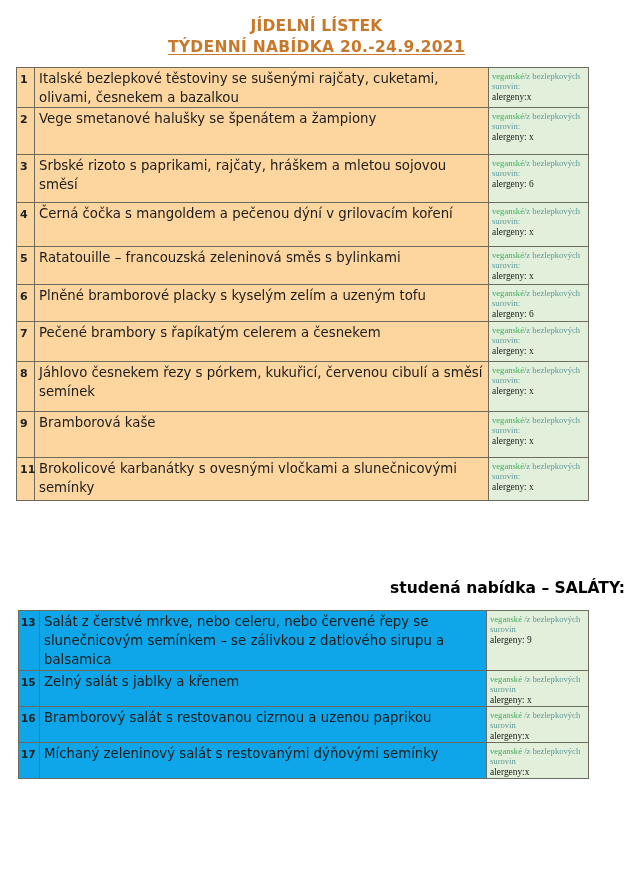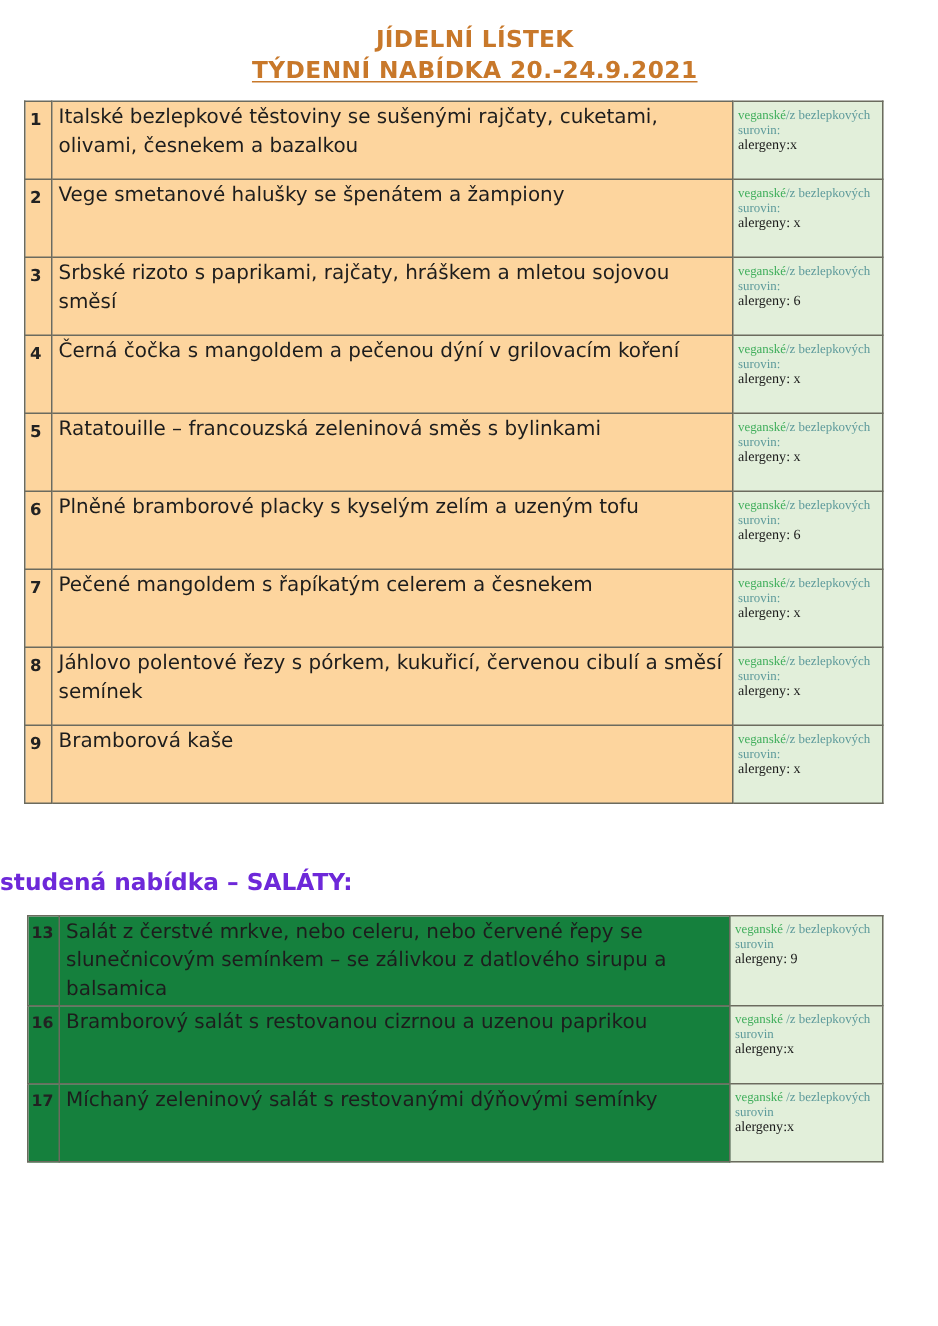--- a/index.html
+++ b/index.html
@@ -7,28 +7,28 @@
   .title { position:absolute; left:4px; width:625px; text-align:center; color:#c8782a; font-weight:bold; }
   #t1 { top:17px; font-size:15.5px; letter-spacing:0.2px; }
   #t2 { top:38px; font-size:15.5px; text-decoration:underline; text-underline-offset:2px; letter-spacing:0.3px; }
   table { position:absolute; border-collapse:collapse; table-layout:fixed; }
   td { border:1px solid #6b6b5e; vertical-align:top; padding:0; }
   #hot { left:16px; top:67px; width:572px; }
   #cold { left:18px; top:610px; width:570px; }
   .num { font-size:11px; color:#222; padding:5px 0 0 3px; font-weight:bold; }
   .dish { font-size:13.3px; line-height:19px; color:#1d1d1d; padding:1px 3px 0 4px; }
   #hot .num, #hot .dish { background:#fdd59e; }
-  #cold .num, #cold .dish { background:#15803d; }
+  #cold .num, #cold .dish { background:#0ea5e9; }
   #cold .num { font-size:10.5px; padding:5px 0 0 2px; }
   #cold .dish { font-size:13.3px; padding-left:4px; }
-  .info { background:#e2efda; font-family:"Liberation Serif", serif; font-size:8.6px; line-height:10px; padding:3px 3px 16px 3px; }
+  .info { background:#e2efda; font-family:"Liberation Serif", serif; font-size:8.6px; line-height:10px; padding:3px 3px 0 3px; }
   .veg { color:#3fae5b; }
   .gf { color:#5d9a9b; }
   .alg { color:#1a1a1a; font-size:9.4px; line-height:12px; display:block; }
-  #sec { position:absolute; top:579px; left:0; width:625px; text-align:left; color:#6d28d9; font-weight:bold; font-size:15.5px; }
+  #sec { position:absolute; top:579px; left:0; width:625px; text-align:right; color:#000000; font-weight:bold; font-size:15.5px; }
 </style>
 </head>
 <body>
 
 <div id="t1" class="title">JÍDELNÍ LÍSTEK</div>
 <div id="t2" class="title">TÝDENNÍ NABÍDKA  20.-24.9.2021</div>
 
 <table id="hot">
   <colgroup>
       <col style="width:18px">
@@ -61,50 +61,60 @@
         <td class="dish">Ratatouille – francouzská zeleninová směs s bylinkami</td>
         <td class="info"><span class="veg">veganské</span><span class="gf">/z bezlepkových surovin:</span><span class="alg">alergeny: x</span></td>
       </tr>
       <tr style="height: 37px;">
         <td class="num">6</td>
         <td class="dish">Plněné bramborové placky s kyselým zelím a uzeným tofu</td>
         <td class="info"><span class="veg">veganské</span><span class="gf">/z bezlepkových surovin:</span><span class="alg">alergeny: 6</span></td>
       </tr>
       <tr style="height: 40px;">
         <td class="num">7</td>
-        <td class="dish">Pečené mangoldem s řapíkatým celerem a česnekem</td>
+        <td class="dish">Pečené brambory s řapíkatým celerem a česnekem</td>
         <td class="info"><span class="veg">veganské</span><span class="gf">/z bezlepkových surovin:</span><span class="alg">alergeny: x</span></td>
       </tr>
       <tr style="height: 50px;">
         <td class="num">8</td>
-        <td class="dish">Jáhlovo polentové řezy s pórkem, kukuřicí, červenou cibulí a směsí semínek</td>
+        <td class="dish">Jáhlovo česnekem řezy s pórkem, kukuřicí, červenou cibulí a směsí semínek</td>
         <td class="info"><span class="veg">veganské</span><span class="gf">/z bezlepkových surovin:</span><span class="alg">alergeny: x</span></td>
       </tr>
       <tr style="height: 46px;">
         <td class="num">9</td>
         <td class="dish">Bramborová kaše</td>
+        <td class="info"><span class="veg">veganské</span><span class="gf">/z bezlepkových surovin:</span><span class="alg">alergeny: x</span></td>
+      </tr>
+      <tr style="height: 43px;">
+        <td class="num">11</td>
+        <td class="dish">Brokolicové karbanátky s ovesnými vločkami a slunečnicovými semínky</td>
         <td class="info"><span class="veg">veganské</span><span class="gf">/z bezlepkových surovin:</span><span class="alg">alergeny: x</span></td>
       </tr>
     </tbody>
 </table>
 
 <div id="sec">studená nabídka – SALÁTY:</div>
 
 <table id="cold">
   <colgroup>
       <col style="width:21px">
       <col style="width:447px">
       <col style="width:102px">
     </colgroup>
   <tbody id="cold-body">
       <tr style="height: 60px;">
         <td class="num">13</td>
         <td class="dish">Salát z čerstvé mrkve, nebo celeru, nebo červené řepy se slunečnicovým semínkem – se zálivkou z datlového sirupu a balsamica</td>
         <td class="info"><span class="veg">veganské</span><span class="gf"> /z bezlepkových surovin</span><span class="alg">alergeny: 9</span></td>
       </tr>
+      <tr style="height: 35px;">
+        <td class="num">15</td>
+        <td class="dish">Zelný salát s jablky a křenem</td>
+        <td class="info"><span class="veg">veganské</span><span class="gf"> /z bezlepkových surovin</span><span class="alg">alergeny: x</span></td>
+      </tr>
       <tr style="height: 36px;">
         <td class="num">16</td>
         <td class="dish">Bramborový salát s restovanou cizrnou a uzenou paprikou</td>
         <td class="info"><span class="veg">veganské</span><span class="gf"> /z bezlepkových surovin</span><span class="alg">alergeny:x</span></td>
       </tr>
       <tr style="height: 36px; margin-top: 24px;">
         <td class="num">17</td>
         <td class="dish">Míchaný zeleninový salát s restovanými dýňovými semínky</td>
         <td class="info"><span class="veg">veganské</span><span class="gf"> /z bezlepkových surovin</span><span class="alg">alergeny:x</span></td>
       </tr>

